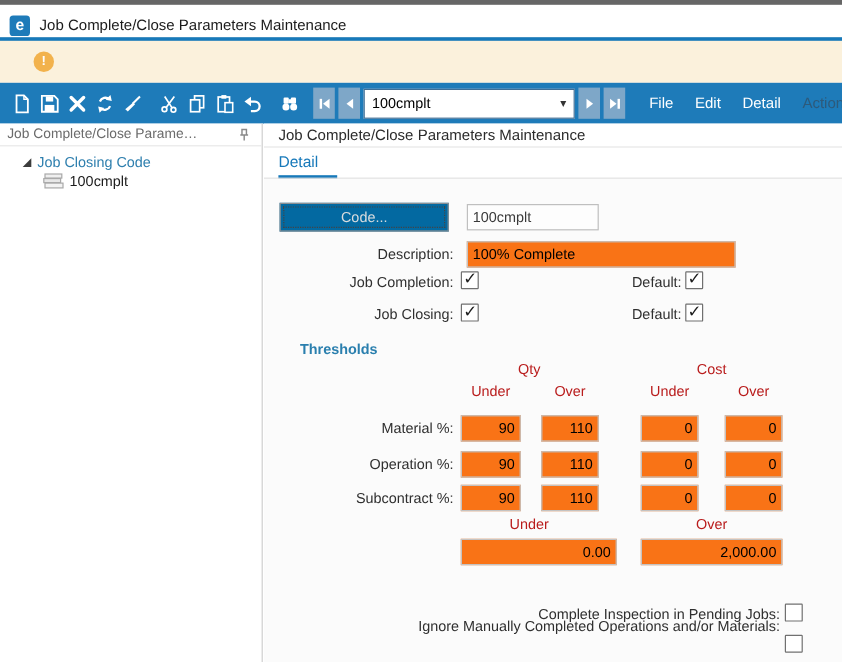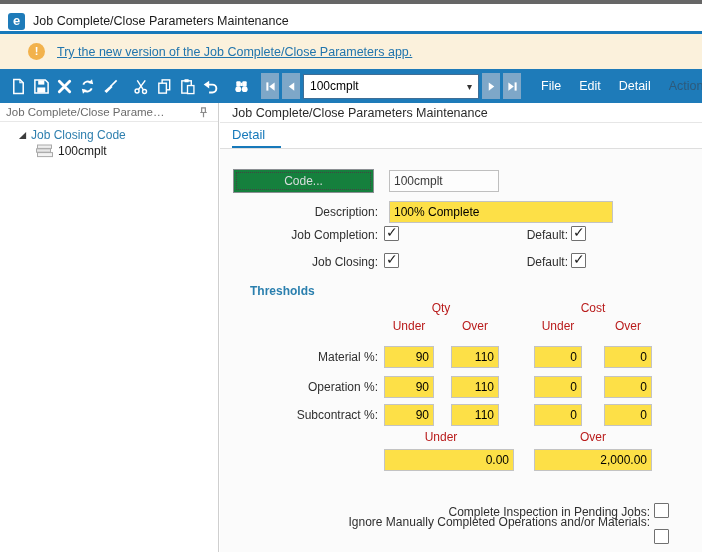--- a/index.html
+++ b/index.html
@@ -53,24 +53,24 @@
   .title-sep { left:0; top:19px; width:482px; height:1px; background:#e6e6e6; }
   .tabs { left:12px; top:22px; display:flex;flex-direction:column; }
   .tab { font-size:13px; padding:2px 0 4px 0; cursor:pointer; }
   .tab.active { color:#1779ba; border-bottom:3px solid #1779ba; padding-right:16px; }
   .tab.inactive { color:#8f8f8f; margin-left:15px; }
   .tab-sep { left:0; top:45px; width:482px; height:1px; background:#dedede; }
 
   
   #content { left:0; top:46px; width:482px; height:403px; background:#fbfbfb; }
   .lbl-r { text-align:right; white-space:nowrap; color:#2f2f2f; }
-  .fld { position:absolute; height:22px; border:1px solid #c3c3c3; background:#fde047; font-family:"Liberation Sans",sans-serif;
+  .fld { position:absolute; height:22px; border:1px solid #c3c3c3; background:#f97316; font-family:"Liberation Sans",sans-serif;
     font-size:12px; color:#000; padding:0 4px; outline:none; }
   .num { text-align:right; }
-  .code-btn { left:13px; top:20px; width:141px; height:24px; background:#15803d; border:1px solid #8b8f93;
+  .code-btn { left:13px; top:20px; width:141px; height:24px; background:#0369a1; border:1px solid #8b8f93;
     color:#d9dcde; font-size:12px; position:absolute; }
   .code-btn .inner { position:absolute; left:2px; top:2px; right:2px; bottom:2px;
     border:1px dotted #444; display:flex; align-items:center; justify-content:center; }
   .code-val { left:169px; top:21px; width:110px; color:#3a3a3a; background:#fdfdfd; border-color:#bfbfbf; }
   .hdr { position:absolute; transform:translateX(-50%); white-space:nowrap; color:#b91c1c; }
   .cb { position:absolute; width:15px; height:15px; background:#fff; border:1px solid #707070;
     border-radius:1px; cursor:pointer; }
   .cb .mk { position:absolute; left:1px; top:-3px; font-size:14px; color:#1c1c1c; }
   .thr { color:#2a7fae; }
 </style>
@@ -79,21 +79,20 @@
 
 <div id="app">
 
   <div id="titlebar" class="abs">
     <div class="logo abs">e</div>
     <div class="win-title abs">Job Complete/Close Parameters Maintenance</div>
   </div>
 
   <div id="banner" class="abs">
     <div class="alert-circle abs">!</div>
-    <a class="banner-link abs">Try the new version of the Job Complete/Close Parameters app.</a>
   </div>
 
   <div id="toolbar">
     <span class="tb-btn">
         <svg viewBox="0 0 18 18">
           <path d="M4 1.5 L10.5 1.5 L14 5 L14 16.5 L4 16.5 Z" fill="none" stroke="#fff" stroke-width="1.6"></path>
           <path d="M10.5 1.5 L10.5 5 L14 5" fill="none" stroke="#fff" stroke-width="1.2"></path>
         </svg>
       </span>
     <span class="tb-btn">

